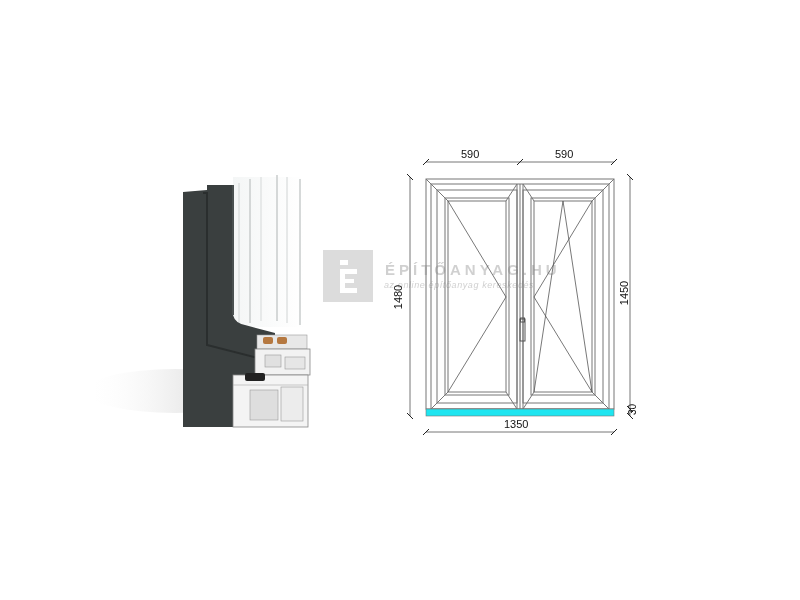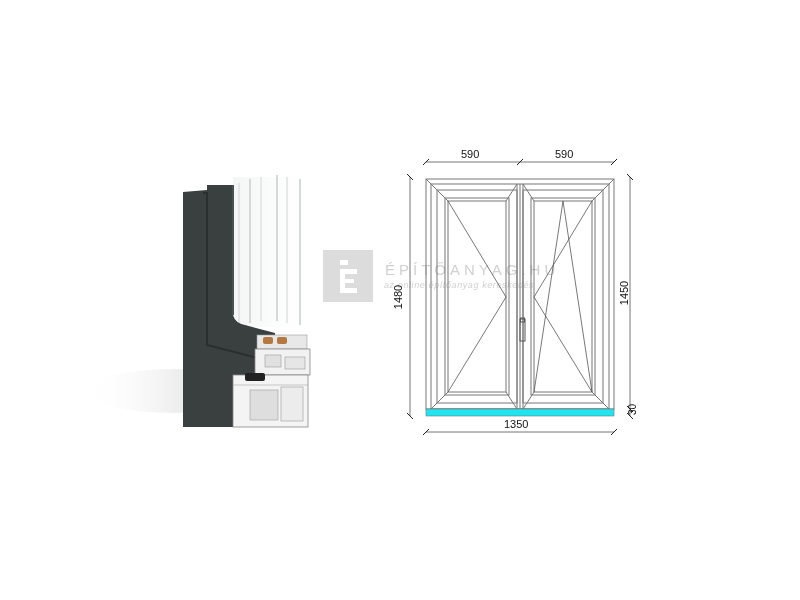--- a/index.html
+++ b/index.html
@@ -8,21 +8,21 @@
       font-family: "Liberation Sans", sans-serif;
     }
     .abs { position: absolute; }
 
     
     #profile { left: 95px; top: 165px; width: 230px; height: 270px; }
 
     
     #wm-logo { left: 323px; top: 250px; width: 50px; height: 52px; background: #dcdcdc; }
     #wm-brand {
-      left: 385px; top: 261px; font-size: 15px; letter-spacing: 4px; font-weight: normal;
+      left: 385px; top: 261px; font-size: 15px; letter-spacing: 4px; font-weight: bold;
       color: rgba(170,170,170,0.55); white-space: nowrap;
     }
     #wm-tag {
       left: 384px; top: 280px; font-size: 9px; font-style: italic; letter-spacing: 0.6px;
       color: rgba(170,170,170,0.55); white-space: nowrap;
     }
 
     
     #drawing { left: 395px; top: 144px; width: 260px; height: 305px; text-align: center; }
     .dim-label { font-size: 11px; color: #111; white-space: nowrap; }

